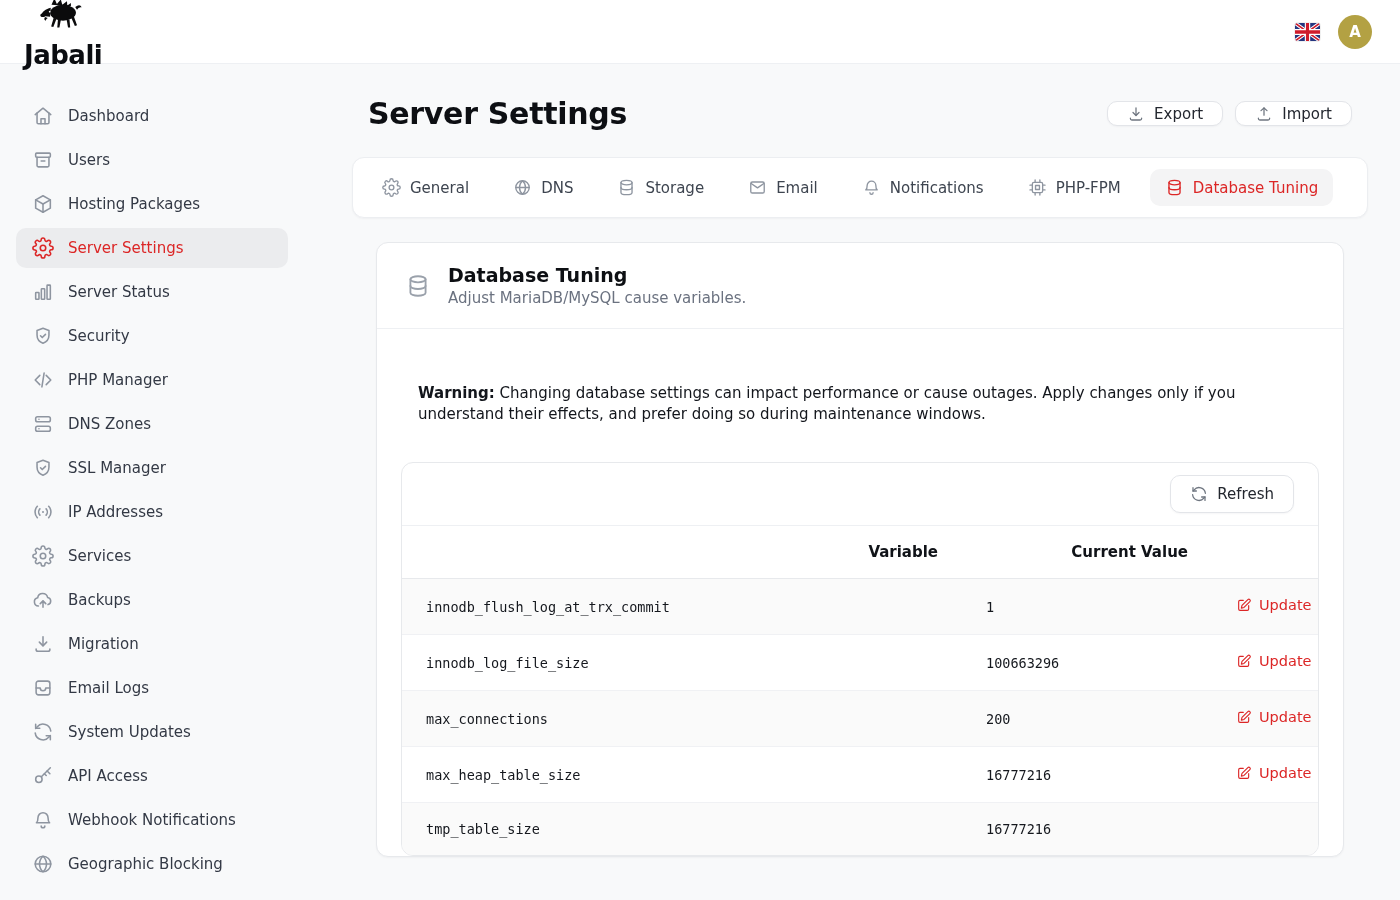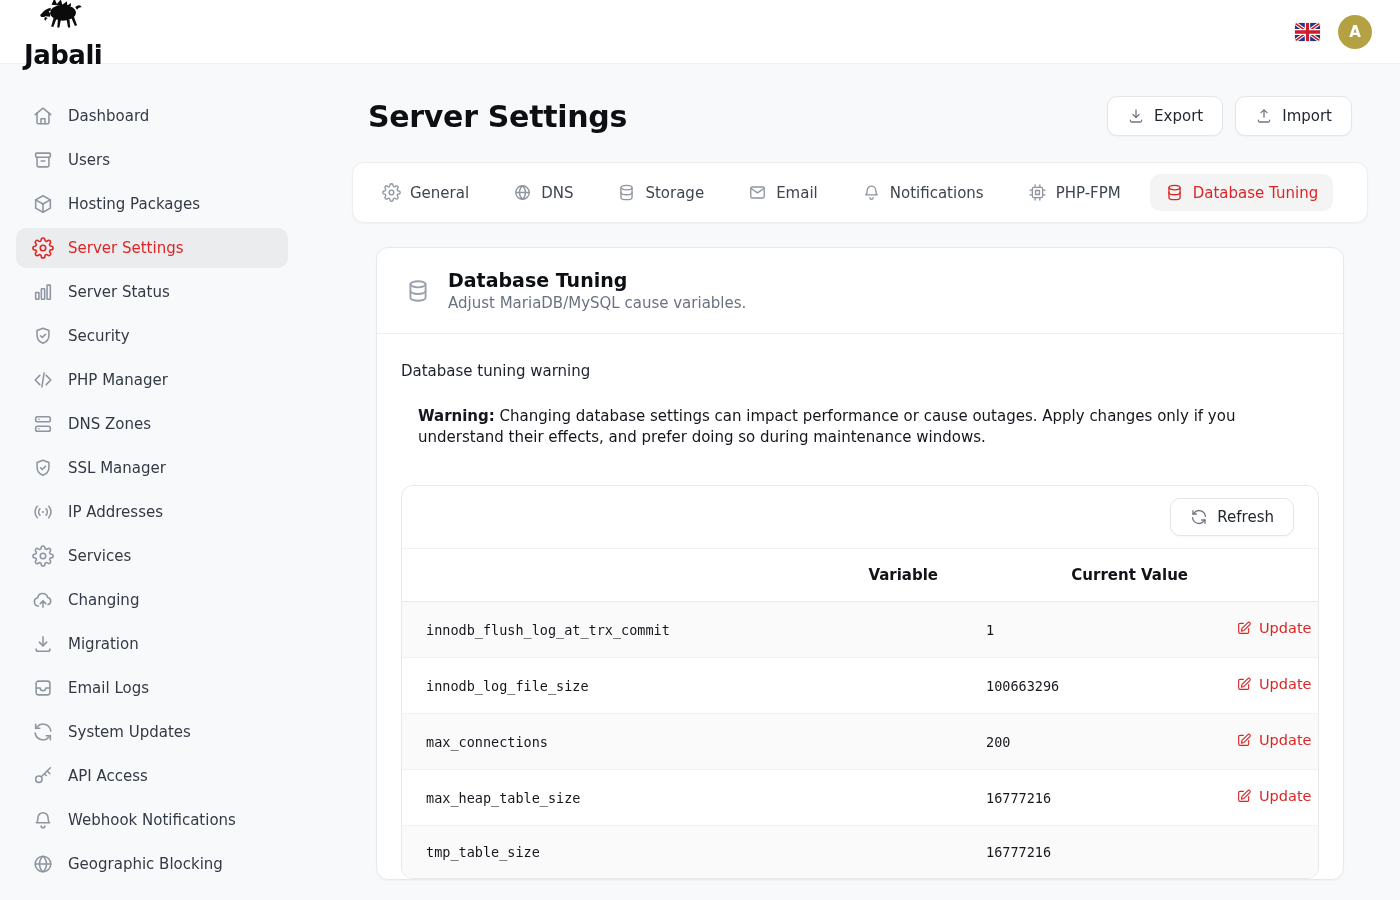--- a/index.html
+++ b/index.html
@@ -53,21 +53,21 @@
   .side-item.active{ background:#ebecee; color:var(--accent); }
   .side-item.active .ic{ color:var(--accent); }
 
   
   .main{ flex:1; padding:32px 32px 0 48px; }
   .page-head{ display:flex; align-items:center; justify-content:space-between; padding:0 16px 0 16px; }
   .page-title{ font-size:30px; font-weight:bold; color:#0d0f13; letter-spacing:-0.3px; }
   .head-actions{ display:flex; gap:12px; }
   .btn{
     display:inline-flex; align-items:center; gap:9px;
-    height:40px; padding:0 19px; background:#fff;
+    height:25px; padding:0 19px; background:#fff;
     border:1px solid #e3e5e9; border-radius:10px;
     font-size:15px; color:#23272f; cursor:pointer;
     box-shadow:0 1px 2px rgba(16,24,40,.04);
     font-family:inherit;
   }
   .btn .ic{ width:18px; height:18px; color:#6f7680; }
   .btn .ic svg{ width:18px; height:18px; display:block; }
 
   
   .tabbar{
@@ -292,21 +292,21 @@
       </div>
 
       <div class="side-item">
         <span class="ic">
           <svg viewBox="0 0 24 24" fill="none" stroke="currentColor" stroke-width="1.7" stroke-linecap="round" stroke-linejoin="round">
             <path d="M7 18.5a4.5 4.5 0 0 1-.8-8.9 5.5 5.5 0 0 1 10.8-.4A4 4 0 0 1 17.5 17"></path>
             <path d="M12 20v-6.5"></path>
             <path d="M9 16l3-3 3 3"></path>
           </svg>
         </span>
-        <span class="lbl">Changing</span>
+        <span class="lbl">Backups</span>
       </div>
 
       <div class="side-item">
         <span class="ic">
           <svg viewBox="0 0 24 24" fill="none" stroke="currentColor" stroke-width="1.7" stroke-linecap="round" stroke-linejoin="round">
             <path d="M12 4v9.5"></path>
             <path d="M8 10l4 4 4-4"></path>
             <path d="M4.5 17.5v.5a2 2 0 0 0 2 2h11a2 2 0 0 0 2-2v-.5"></path>
           </svg>
         </span>
@@ -485,21 +485,20 @@
               <path d="M5 12v6.2c0 1.55 3.13 2.8 7 2.8s7-1.25 7-2.8V12"></path>
             </svg>
           </span>
         <div>
           <div class="panel-title">Database Tuning</div>
           <div class="panel-sub">Adjust MariaDB/MySQL cause variables.</div>
         </div>
       </div>
 
       <div class="panel-body">
-        <div class="warn-label">Database tuning warning</div>
         <p class="warn-para"><b>Warning:</b><span> Changing database settings can impact performance or cause outages. Apply changes only if you understand their effects, and prefer doing so during maintenance windows.</span></p>
 
         <div class="table-card">
           <div class="table-toolbar">
             <button class="btn small">
               <span class="ic">
                   <svg viewBox="0 0 24 24" fill="none" stroke="currentColor" stroke-width="1.7" stroke-linecap="round" stroke-linejoin="round">
                     <path d="M20.5 11a8.5 8.5 0 0 0-15-4.5L4 8"></path>
                     <path d="M4 3.5V8h4.5"></path>
                     <path d="M3.5 13a8.5 8.5 0 0 0 15 4.5L20 16"></path>

